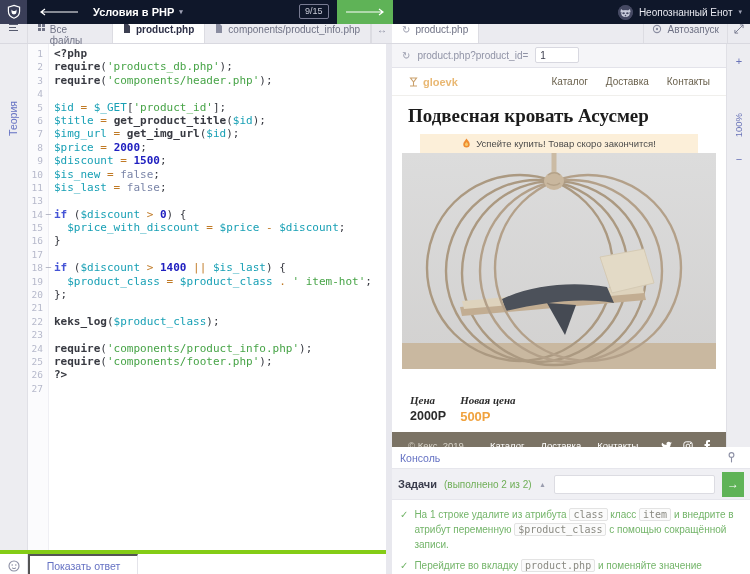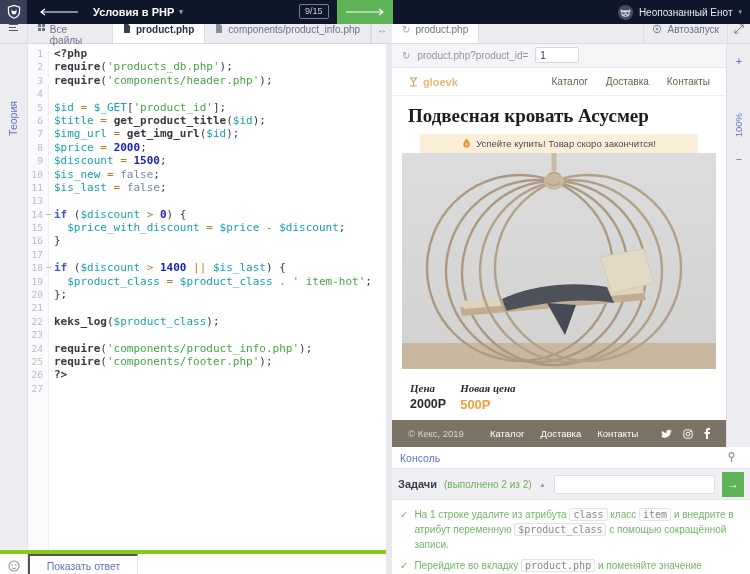--- a/index.html
+++ b/index.html
@@ -88,21 +88,21 @@
   #page{position:absolute;left:392px;top:68px;width:334px;height:379px;background:#fff;overflow:hidden;}
   .shop-header{height:27px;display:flex;align-items:center;padding:0 16px;border-bottom:1px solid #f0efec;}
   .shop-logo{color:#e9b873;font-weight:bold;font-size:11px;display:flex;align-items:center;gap:4px;cursor:pointer;}
   .shop-nav{margin-left:auto;display:flex;gap:18px;font-size:10px;color:#6a614d;}
   .shop-nav span{cursor:pointer;}
   .page-title{margin:9px 16px 7px;font-family:"Liberation Serif",serif;font-size:19px;
               font-weight:bold;color:#1c1c1c;}
   .banner{margin:0 28px;height:19px;background:#fcefd9;display:flex;align-items:center;
           justify-content:center;gap:5px;font-size:9.5px;color:#4a4a4a;}
   .photo{margin:0 10px;width:314px;height:216px;display:block;}
-  .prices{display:flex;gap:14px;padding:13px 18px 0;}
+  .prices{display:flex;gap:14px;padding:25px 18px 0;}
   .price-col .lbl{font-family:"Liberation Serif",serif;font-style:italic;font-weight:bold;
                   font-size:11px;color:#2b2b2b;}
   .price-col .val{font-size:12.5px;font-weight:bold;color:#2b2b2b;margin-top:3px;}
   .price-col.new .val{color:#f0a23e;font-size:13px;}
   .shop-footer{margin-top:8px;height:27px;background:#7b7365;display:flex;align-items:center;
                padding:0 16px;color:#fff;font-size:9.5px;}
   .footer-copy{color:#d9d5cb;}
   .footer-nav{display:flex;gap:16px;margin-left:26px;}
   .footer-nav span{cursor:pointer;}
   .social{margin-left:auto;display:flex;gap:11px;align-items:center;}

